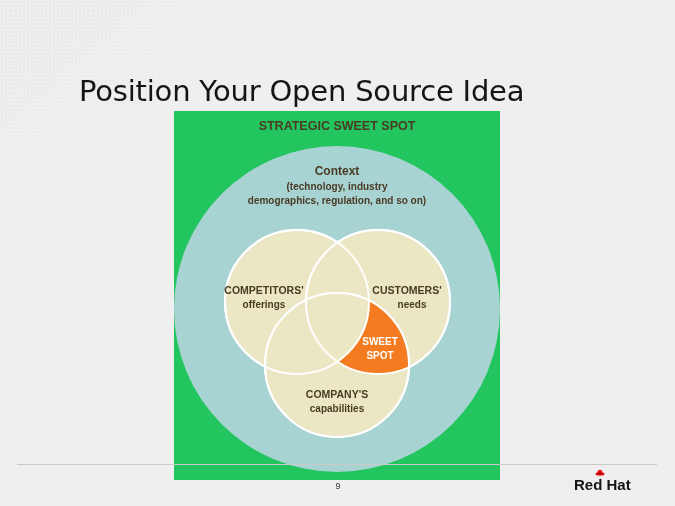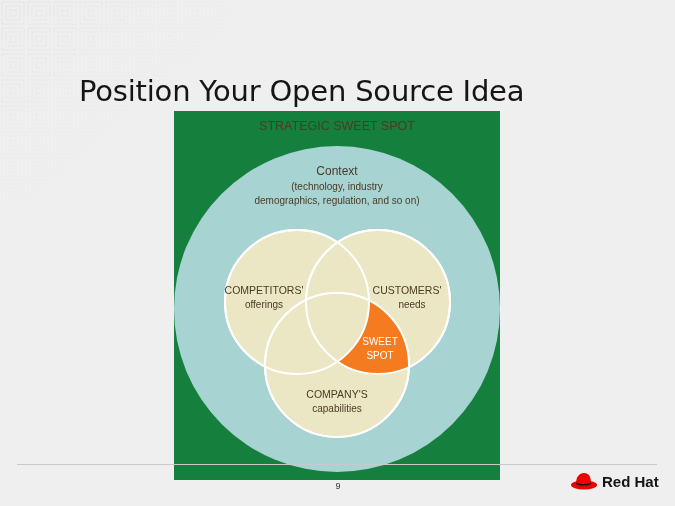--- a/index.html
+++ b/index.html
@@ -9,31 +9,32 @@
     font-family:"Liberation Sans", sans-serif;
   }
   .bg-pattern { position:absolute; left:0; top:0; width:230px; height:200px; }
   .slide-title {
     position:absolute; left:67px; top:62px;
     font-family:"DejaVu Sans", sans-serif; font-size:29px; color:#151515;
     font-weight:normal; letter-spacing:-0.2px; margin:12px;
   }
   .figure {
     position:absolute; left:174px; top:111px; width:326px; height:369px;
-    background:#15803d;
+    background:#22c55e;
+    font-weight:bold;
   }
   .figure svg { display:block; }
   .divider {
     position:absolute; left:17px; top:464px; width:640px; height:1px; background:#c9c9c9;
   }
   .page-number {
     position:absolute; left:332px; top:481px; width:12px; text-align:center;
     font-size:9px; color:#333;
   }
-  .brand { position:absolute; left:570px; top:469px; height:24px; display:flex; align-items:center; }
+  .brand { position:absolute; left:570px; top:469px; height:24px; display:flex; align-items:center;flex-direction:column; }
   .brand-text { font-family:"Liberation Sans", sans-serif; font-weight:bold; font-size:15px; color:#151515; margin-left:4px; }
 </style>
 </head>
 <body>
 
 <svg class="bg-pattern" viewBox="0 0 230 200">
   <defs>
     <linearGradient id="fade" x1="0" y1="0" x2="1" y2="1">
       <stop offset="0" stop-color="#fff" stop-opacity="0.9"></stop>
       <stop offset="0.6" stop-color="#fff" stop-opacity="0"></stop>

